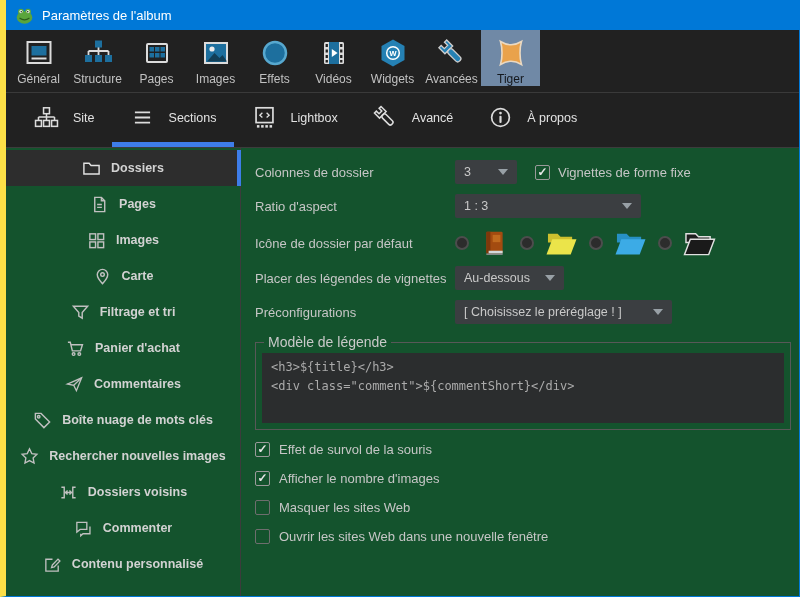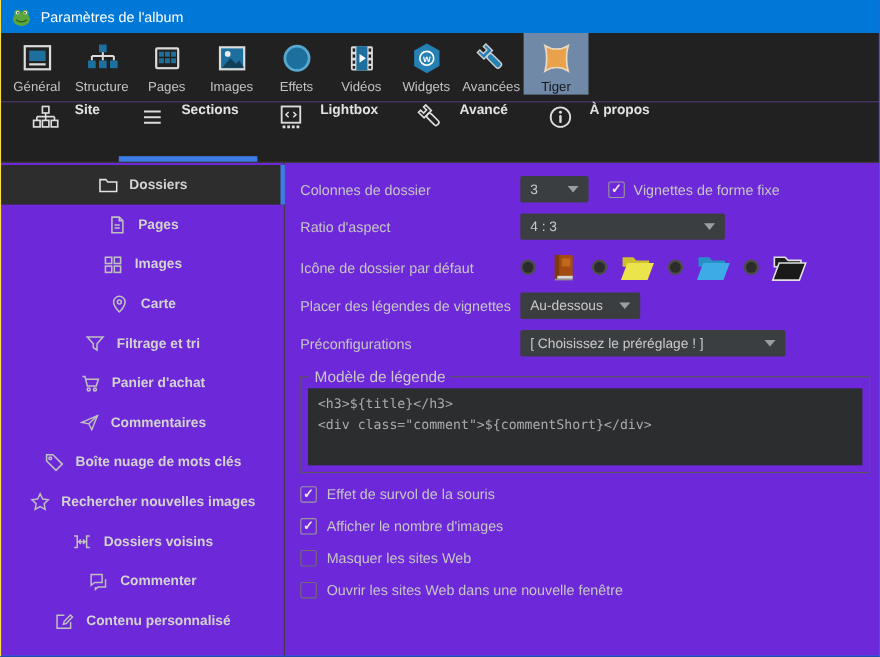--- a/index.html
+++ b/index.html
@@ -1,49 +1,49 @@
 <!DOCTYPE html>
 <html><head>
 <meta charset="utf-8">
 <style>
   html,body{margin:0;padding:0;background:#101010;}
   *{box-sizing:border-box;}
   .window{
     position:relative;width:800px;height:597px;overflow:hidden;
-    font-family:"Liberation Sans",sans-serif;background:#6d28d9;
-    border-left:1px solid #fde047;border-right:1px solid #0078d7;border-bottom:1px solid #0078d7;
+    font-family:"Liberation Sans",sans-serif;background:#14532d;
+    border-left:6px solid #fde047;border-right:1px solid #0078d7;border-bottom:1px solid #0078d7;
   }
   
   .titlebar{height:30px;background:#0078d7;display:flex;align-items:center;gap:8px;padding:0 10px;margin:0 -1px;}
   .titlebar .title{color:#ffffff;font-size:13px;}
   
   .toolbar{height:62px;background:#212121;display:flex;align-items:flex-start;padding-left:3px;}
   .tool-item{width:59px;height:56px;display:flex;flex-direction:column;align-items:center;padding-top:6px;gap:2px;cursor:default;}
   .tool-item .ticon{width:34px;height:34px;display:flex;align-items:center;justify-content:center;}
   .tool-label{font-size:12px;color:#c2c2c2;white-space:nowrap;}
   .tool-item.selected{background:#7089a6;}
   .tool-item.selected .tool-label{color:#14181d;}
   .toolbar-divider{height:1px;background:#3a3a3a;}
   
   .tabbar{height:55px;background:#212121;display:flex;align-items:stretch;padding-left:10px;border-bottom:1px solid #3c3c3c;}
-  .tab{display:flex;align-items:flex-start;gap:13px;padding:0 17px;color:#e2e2e2;font-weight:bold;font-size:12.5px;border-bottom:5px solid transparent;white-space:nowrap;}
+  .tab{display:flex;align-items:center;gap:13px;padding:0 17px;color:#e2e2e2;font-weight:normal;font-size:12.5px;border-bottom:5px solid transparent;white-space:nowrap;}
   .tab.selected{border-bottom-color:#3e7de9;}
   
   .body{display:flex;height:449px;}
-  .sidebar{width:258px;flex:none;border-right:1px solid #3c3c3c;padding-top:2px;}
+  .sidebar{width:235px;flex:none;border-right:1px solid #3c3c3c;padding-top:2px;}
   .side-item{height:36px;display:flex;align-items:center;justify-content:center;gap:10px;color:#d2d2d2;font-size:12.5px;font-weight:bold;position:relative;}
   .side-item.selected{background:#2d2d2d;}
   .side-indicator{position:absolute;right:-1px;top:0;bottom:0;width:4px;background:#3e7de9;}
   .content{flex:1;padding:12px 8px 0 14px;}
   
   .form-row{display:flex;align-items:center;margin-bottom:10px;min-height:24px;}
   .form-label{width:200px;flex:none;color:#c6c6c6;font-size:13px;}
   .select{height:24px;background:#3b3e41;border-radius:2px;display:flex;align-items:center;padding:0 9px;color:#c9c9c9;font-size:12.5px;cursor:default;}
   .select .arrow{width:0;height:0;border-left:5px solid transparent;border-right:5px solid transparent;border-top:6px solid #98a0a6;margin-left:auto;flex:none;}
-  .w60{width:62px}.w186{width:186px}.w108{width:109px}.w241{width:241px}
+  .w60{width:62px}.w186{width:186px}.w108{width:109px}.w241{width:217px}
   .checkwrap{display:flex;align-items:center;gap:8px;margin-left:18px;color:#c6c6c6;font-size:13px;}
   .cb{width:15px;height:15px;border:1.5px solid #9a9a9a;border-radius:2px;display:flex;align-items:center;justify-content:center;flex:none;}
   .tick{color:#e8e8e8;font-size:12px;font-weight:bold;line-height:1;transform:translateY(-0.5px);}
   [data-checked="false"] .cb{border-color:#6e6e6e;}
   [data-checked="false"] .tick{visibility:hidden;}
   .icon-options{display:flex;align-items:center;gap:11px;}
   .radio{width:14px;height:14px;border-radius:50%;border:2px solid #4d4d4d;background:#2c2c2c;flex:none;}
   .opt-icon{display:flex;align-items:center;}
   fieldset.caption-box{border:1px solid #585858;margin:0 0 8px 0;padding:3px 6px 6px 6px;}
   fieldset.caption-box legend{color:#c9c9c9;font-size:14px;padding:0 4px;margin-left:2px;}
@@ -361,21 +361,21 @@
           <span class="cb">
               <span class="tick">✓</span>
             </span>
           <span>Vignettes de forme fixe</span>
         </div>
       </div>
 
       <div class="form-row">
         <span class="form-label">Ratio d'aspect</span>
         <div class="select w186">
-          <span>4 : 3</span>
+          <span>1 : 3</span>
           <span class="arrow"></span>
         </div>
       </div>
 
       <div class="form-row" style="min-height:30px;margin-bottom:8px;">
         <span class="form-label">Icône de dossier par défaut</span>
         <div class="icon-options">
           <span class="radio"></span>
           <span class="opt-icon">
             <svg width="29" height="29" viewBox="0 0 32 32">

